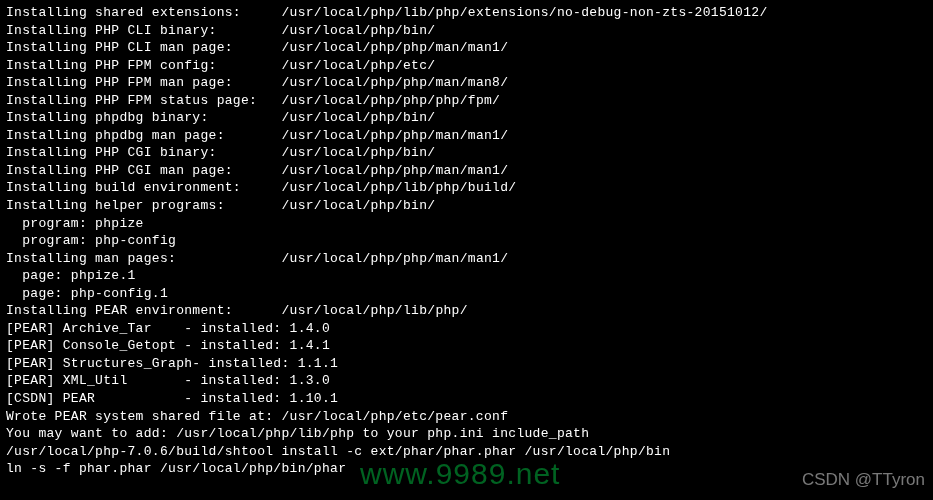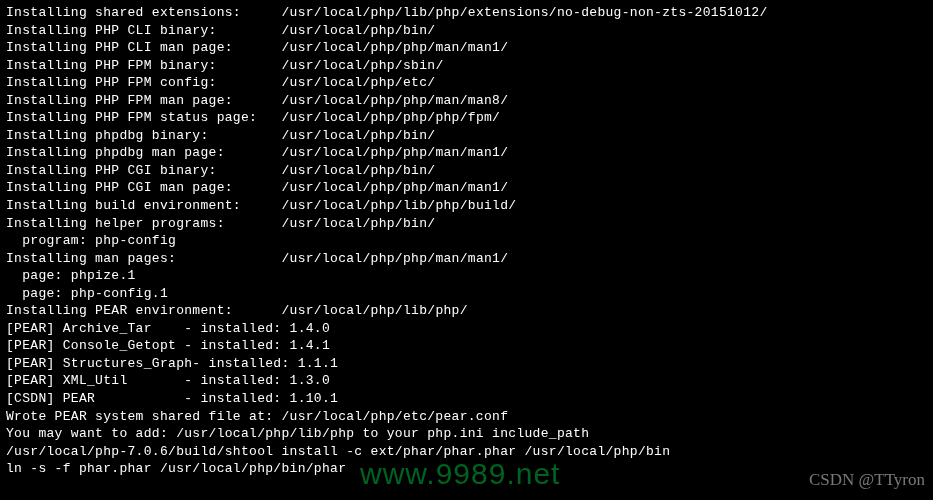--- a/index.html
+++ b/index.html
@@ -37,46 +37,46 @@
       font-size: 30px;
       font-weight: normal;
       color: rgba(0, 150, 50, 0.65);
       letter-spacing: 1px;
       pointer-events: none;
     }
     .watermark-csdn {
       position: absolute;
       right: 8px;
       bottom: 8px;
-      font-family: Liberation Serif, serif;
+      font-family: Liberation Sans, sans-serif;
       font-size: 17px;
       color: rgba(200, 200, 200, 0.6);
       pointer-events: none;
     }
   </style>
 </head>
 <body>
 
 <div>
   <div id="installs-container">
       <div class="terminal-line"><span class="install-label">Installing shared extensions:     </span><span class="install-path">/usr/local/php/lib/php/extensions/no-debug-non-zts-20151012/</span></div>
       <div class="terminal-line"><span class="install-label">Installing PHP CLI binary:        </span><span class="install-path">/usr/local/php/bin/</span></div>
       <div class="terminal-line"><span class="install-label">Installing PHP CLI man page:      </span><span class="install-path">/usr/local/php/php/man/man1/</span></div>
-      <div class="terminal-line"><span class="install-label">Installing PHP FPM binary:        </span><span class="install-path">/usr/local/php/sbin/</span></div>
       <div class="terminal-line"><span class="install-label">Installing PHP FPM config:        </span><span class="install-path">/usr/local/php/etc/</span></div>
       <div class="terminal-line"><span class="install-label">Installing PHP FPM man page:      </span><span class="install-path">/usr/local/php/php/man/man8/</span></div>
       <div class="terminal-line"><span class="install-label">Installing PHP FPM status page:   </span><span class="install-path">/usr/local/php/php/php/fpm/</span></div>
       <div class="terminal-line"><span class="install-label">Installing phpdbg binary:         </span><span class="install-path">/usr/local/php/bin/</span></div>
       <div class="terminal-line"><span class="install-label">Installing phpdbg man page:       </span><span class="install-path">/usr/local/php/php/man/man1/</span></div>
       <div class="terminal-line"><span class="install-label">Installing PHP CGI binary:        </span><span class="install-path">/usr/local/php/bin/</span></div>
       <div class="terminal-line"><span class="install-label">Installing PHP CGI man page:      </span><span class="install-path">/usr/local/php/php/man/man1/</span></div>
       <div class="terminal-line"><span class="install-label">Installing build environment:     </span><span class="install-path">/usr/local/php/lib/php/build/</span></div>
       <div class="terminal-line"><span class="install-label">Installing helper programs:       </span><span class="install-path">/usr/local/php/bin/</span></div>
     </div>
   <div id="helper-programs">
+      <div class="terminal-line">  program: phpize</div>
       <div class="terminal-line">  program: php-config</div>
     </div>
   <div class="terminal-line"><span class="install-label">Installing man pages:             </span><span class="install-path">/usr/local/php/php/man/man1/</span></div>
   <div id="man-pages">
       <div class="terminal-line">  page: phpize.1</div>
       <div class="terminal-line">  page: php-config.1</div>
     </div>
   <div class="terminal-line"><span class="install-label">Installing PEAR environment:      </span><span class="install-path">/usr/local/php/lib/php/</span></div>
   <div id="pear-packages">
       <div class="terminal-line">[PEAR] Archive_Tar    - installed: 1.4.0</div>

